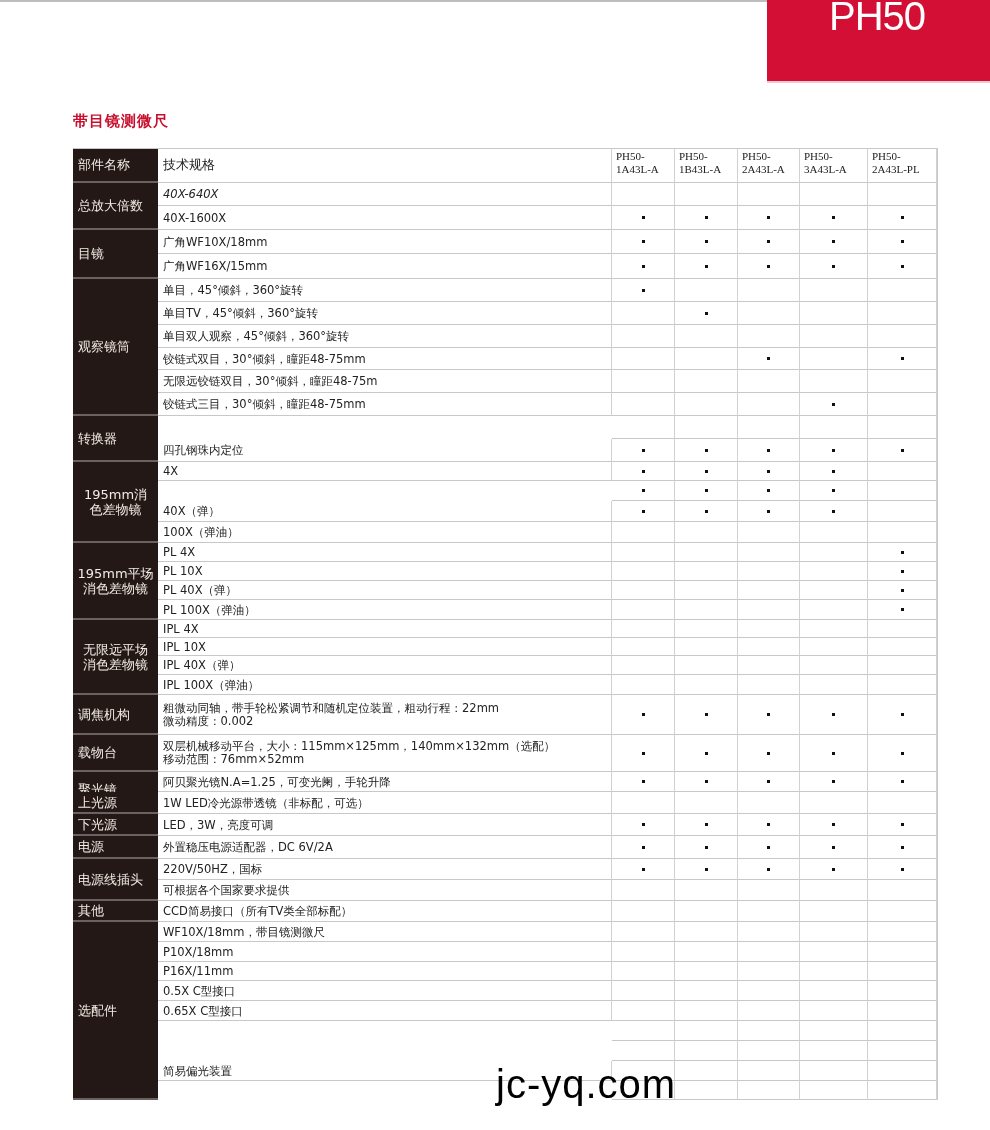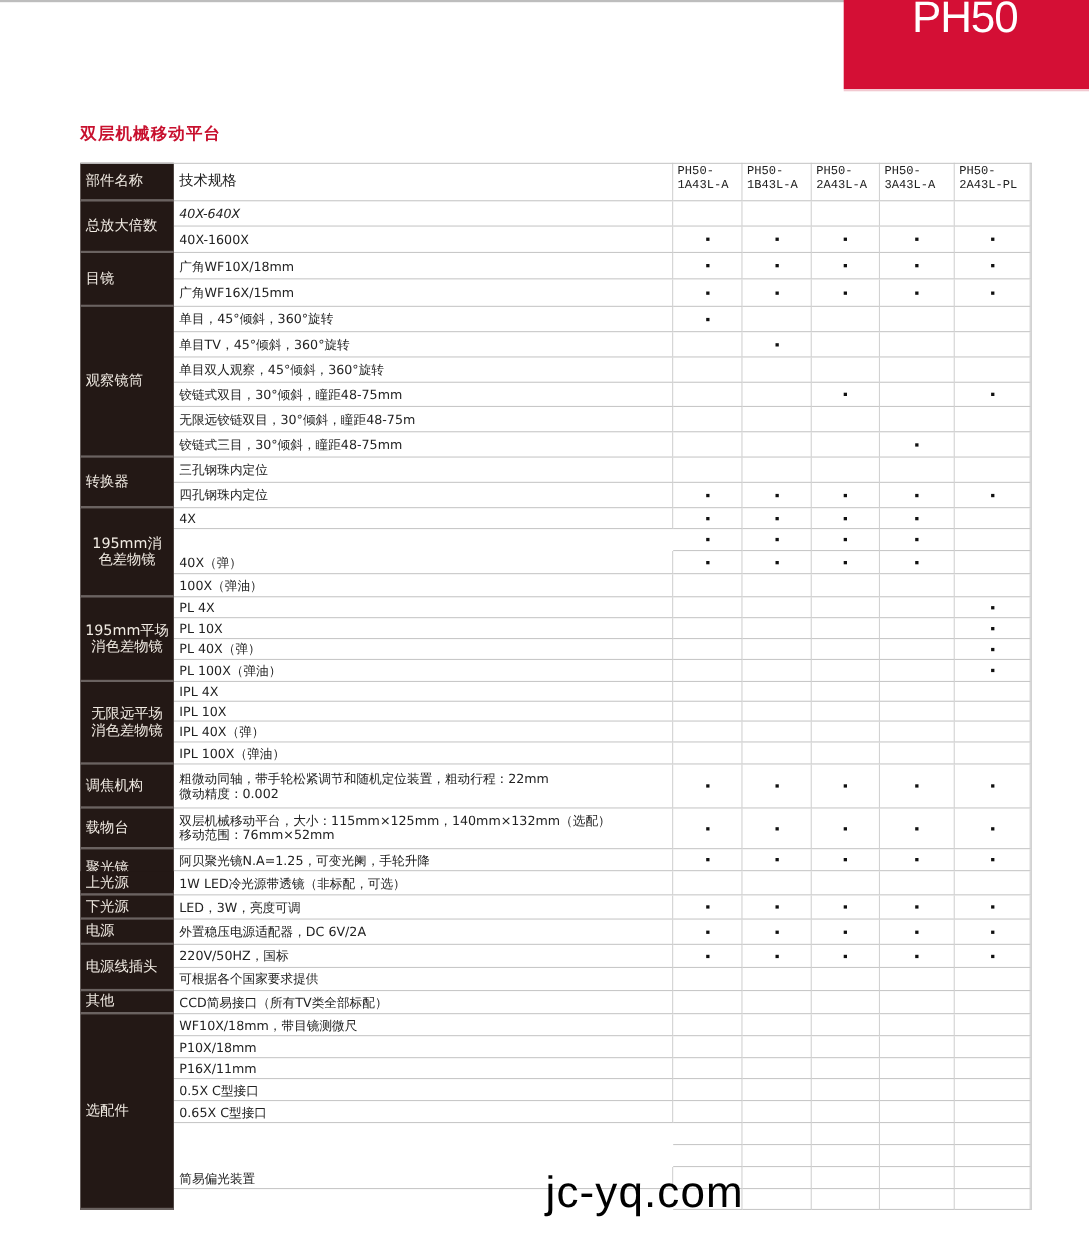--- a/index.html
+++ b/index.html
@@ -11,33 +11,33 @@
   .section-title{position:absolute;left:73px;top:112px;font-size:15px;color:#c8102e;font-weight:bold;letter-spacing:1px;}
   .table{position:absolute;left:73px;top:148px;width:865px;}
   .row{position:absolute;left:0;width:865px;}
   .cell{position:absolute;top:0;height:100%;box-sizing:border-box;border-bottom:1px solid #c8c8c8;border-right:1px solid #d2d2d2;}
   .spec{left:85px;width:454px;font-size:11.5px;line-height:14px;padding-left:5px;display:flex;align-items:center;color:#222;}
   .spec.two{flex-direction:column;align-items:flex-start;justify-content:center;line-height:13px;}
   .mark{display:flex;align-items:center;justify-content:center;}
   .dot{width:3px;height:3px;background:#111;}
   .group{position:absolute;left:0;width:85px;background:#231815;color:#f2ece4;box-sizing:border-box;border-bottom:2px solid #6a6260;font-size:13px;display:flex;align-items:center;padding-left:5px;line-height:15px;}
   .group.center{justify-content:center;padding-left:0;text-align:center;}
-  .hdr-model{font-family:Liberation Mono, monospace;font-size:11px;line-height:13px;padding:2px 0 0 4px;color:#222;}
+  .hdr-model{font-family:Liberation Serif, serif;font-size:11px;line-height:13px;padding:2px 0 0 4px;color:#222;}
   .outer{position:absolute;left:73px;top:148px;width:865px;height:952px;border-top:1px solid #c8c8c8;border-right:1px solid #c8c8c8;box-sizing:border-box;pointer-events:none;}
   .watermark{position:absolute;left:496px;top:1062px;font-family:"Liberation Sans",sans-serif;font-size:40px;color:#000;letter-spacing:1px;}
 </style>
 </head>
 <body>
 
 <div class="topline"></div>
 <div class="brand">
     <span>PH50</span>
   </div>
 <div class="brand-line"></div>
-<div class="section-title">双层机械移动平台</div>
+<div class="section-title">带目镜测微尺</div>
 
 <div class="table" id="spec-table">
   <div class="row" style="top:0;height:35px;">
     <div class="group" style="top:0;height:35px;">部件名称</div>
     <div class="cell spec" style="font-size:13px;">技术规格</div>
     <div id="hdr-models">
         <div class="cell hdr-model" style="left: 539px; width: 63px; height: 35px;">
           <div>PH50-</div>
           <div>1A43L-A</div>
         </div>
@@ -193,23 +193,20 @@
       </div>
       <div class="cell mark" style="left: 539px; width: 63px;"></div>
       <div class="cell mark" style="left: 602px; width: 63px;"></div>
       <div class="cell mark" style="left: 665px; width: 62px;"></div>
       <div class="cell mark" style="left: 727px; width: 68px;">
         <div class="dot"></div>
       </div>
       <div class="cell mark" style="left: 795px; width: 69px;"></div>
     </div>
     <div class="row" style="top: 268px; height: 23px;">
-      <div class="cell spec">
-        <div>三孔钢珠内定位</div>
-      </div>
       <div class="cell mark" style="left: 539px; width: 63px;"></div>
       <div class="cell mark" style="left: 602px; width: 63px;"></div>
       <div class="cell mark" style="left: 665px; width: 62px;"></div>
       <div class="cell mark" style="left: 727px; width: 68px;"></div>
       <div class="cell mark" style="left: 795px; width: 69px;"></div>
     </div>
     <div class="row" style="top: 291px; height: 23px;">
       <div class="cell spec">
         <div>四孔钢珠内定位</div>
       </div>

